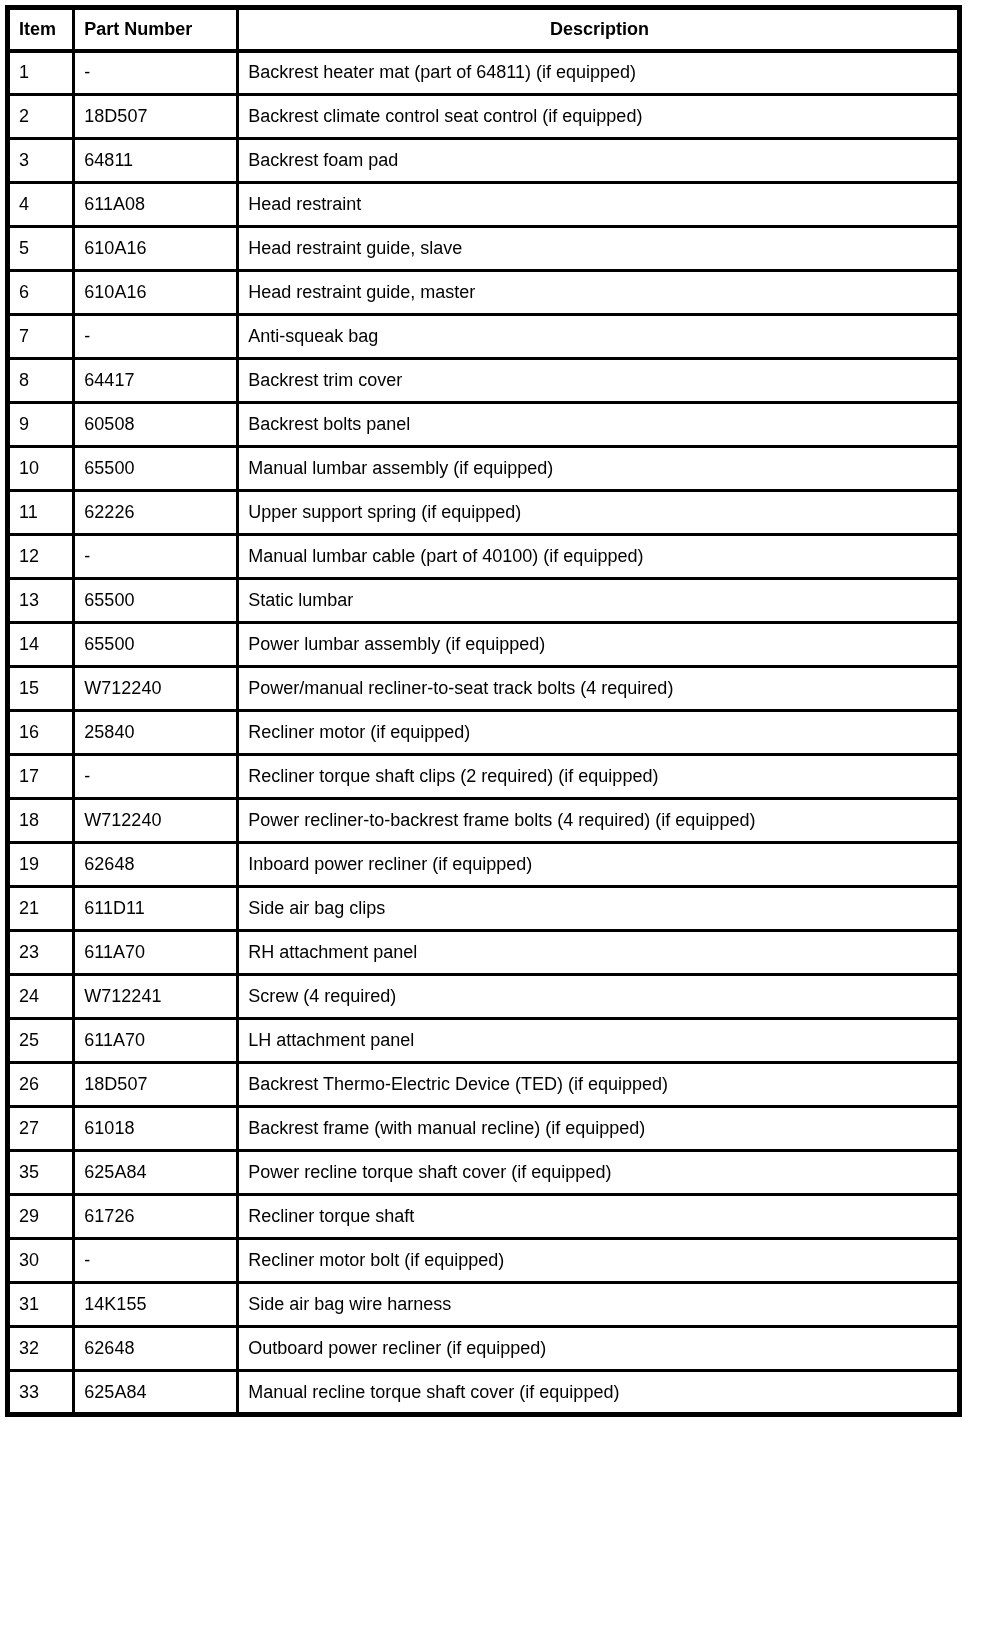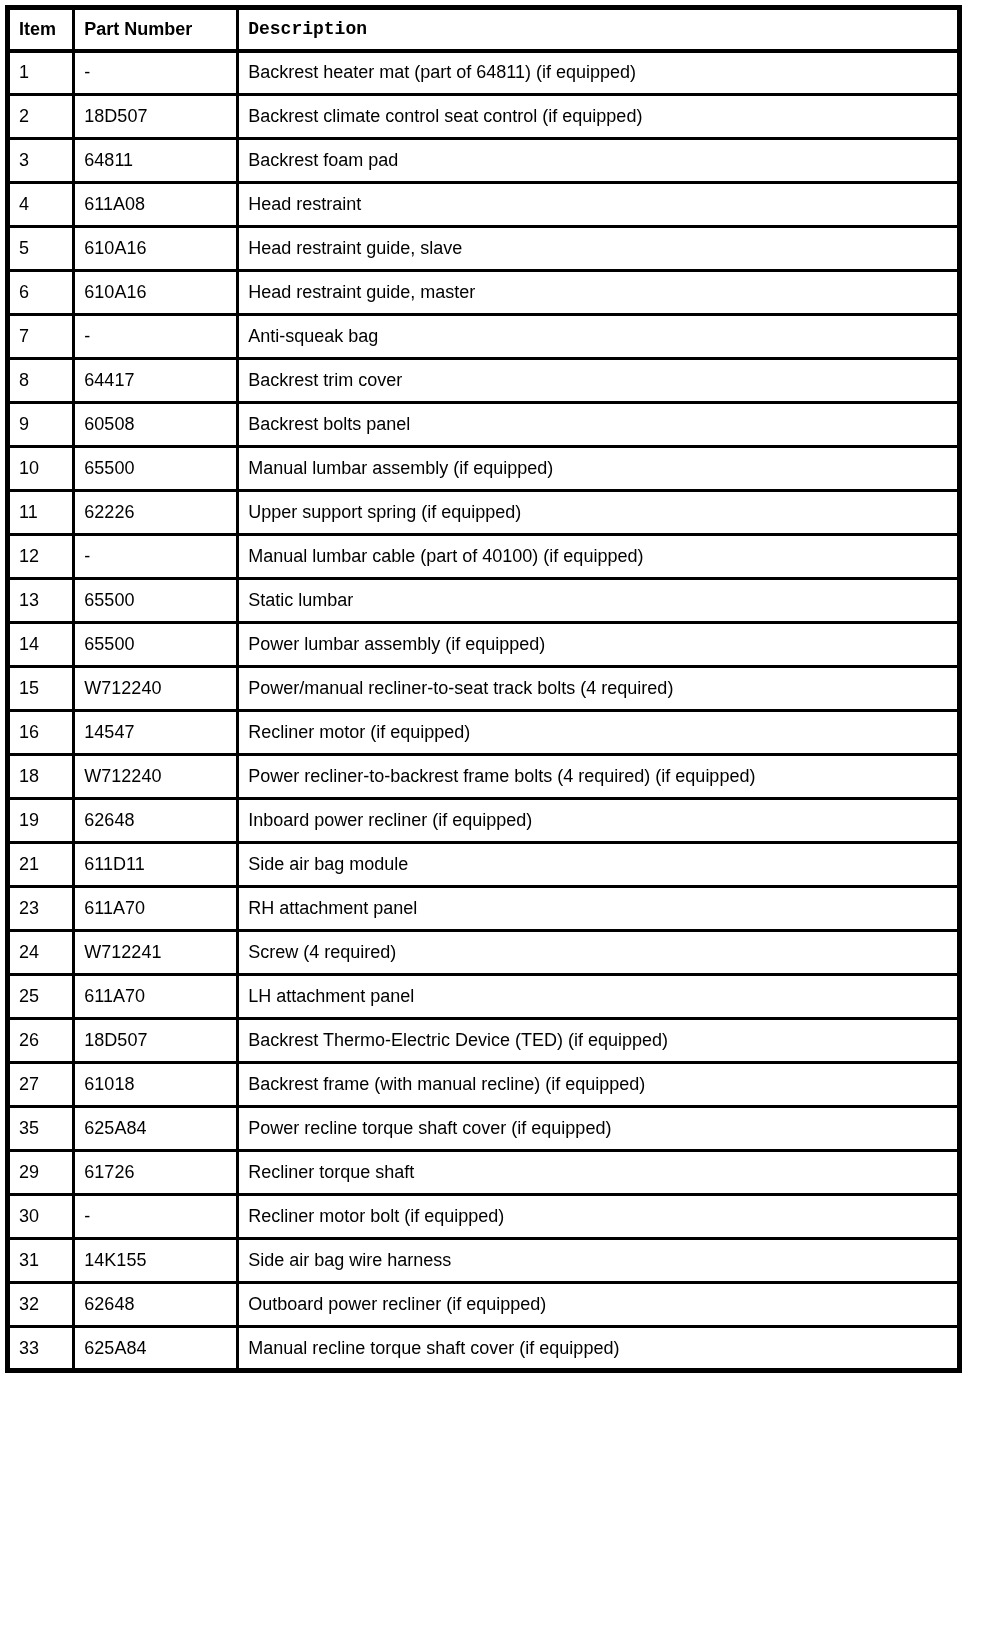--- a/index.html
+++ b/index.html
@@ -37,21 +37,21 @@
     white-space: nowrap;
     overflow: hidden;
     text-align: left;
   }
   thead th {
     font-weight: bold;
     border-bottom: 4px solid #000000;
     height: 43px;
   }
   thead th.th-desc {
-    font-family: Liberation Mono, monospace;
+    text-align: center;
   }
 </style>
 </head>
 <body>
 
 <div class="page">
   <table class="parts-table">
     <colgroup>
       <col class="col-item">
       <col class="col-part">
@@ -135,37 +135,42 @@
           <td>65500</td>
           <td>Power lumbar assembly (if equipped)</td>
         </tr>
         <tr>
           <td>15</td>
           <td>W712240</td>
           <td>Power/manual recliner-to-seat track bolts (4 required)</td>
         </tr>
         <tr>
           <td>16</td>
-          <td>14547</td>
+          <td>25840</td>
           <td>Recliner motor (if equipped)</td>
+        </tr>
+        <tr>
+          <td>17</td>
+          <td>-</td>
+          <td>Recliner torque shaft clips (2 required) (if equipped)</td>
         </tr>
         <tr>
           <td>18</td>
           <td>W712240</td>
           <td>Power recliner-to-backrest frame bolts (4 required) (if equipped)</td>
         </tr>
         <tr>
           <td>19</td>
           <td>62648</td>
           <td>Inboard power recliner (if equipped)</td>
         </tr>
         <tr>
           <td>21</td>
           <td>611D11</td>
-          <td>Side air bag module</td>
+          <td>Side air bag clips</td>
         </tr>
         <tr>
           <td>23</td>
           <td>611A70</td>
           <td>RH attachment panel</td>
         </tr>
         <tr>
           <td>24</td>
           <td>W712241</td>
           <td>Screw (4 required)</td>

